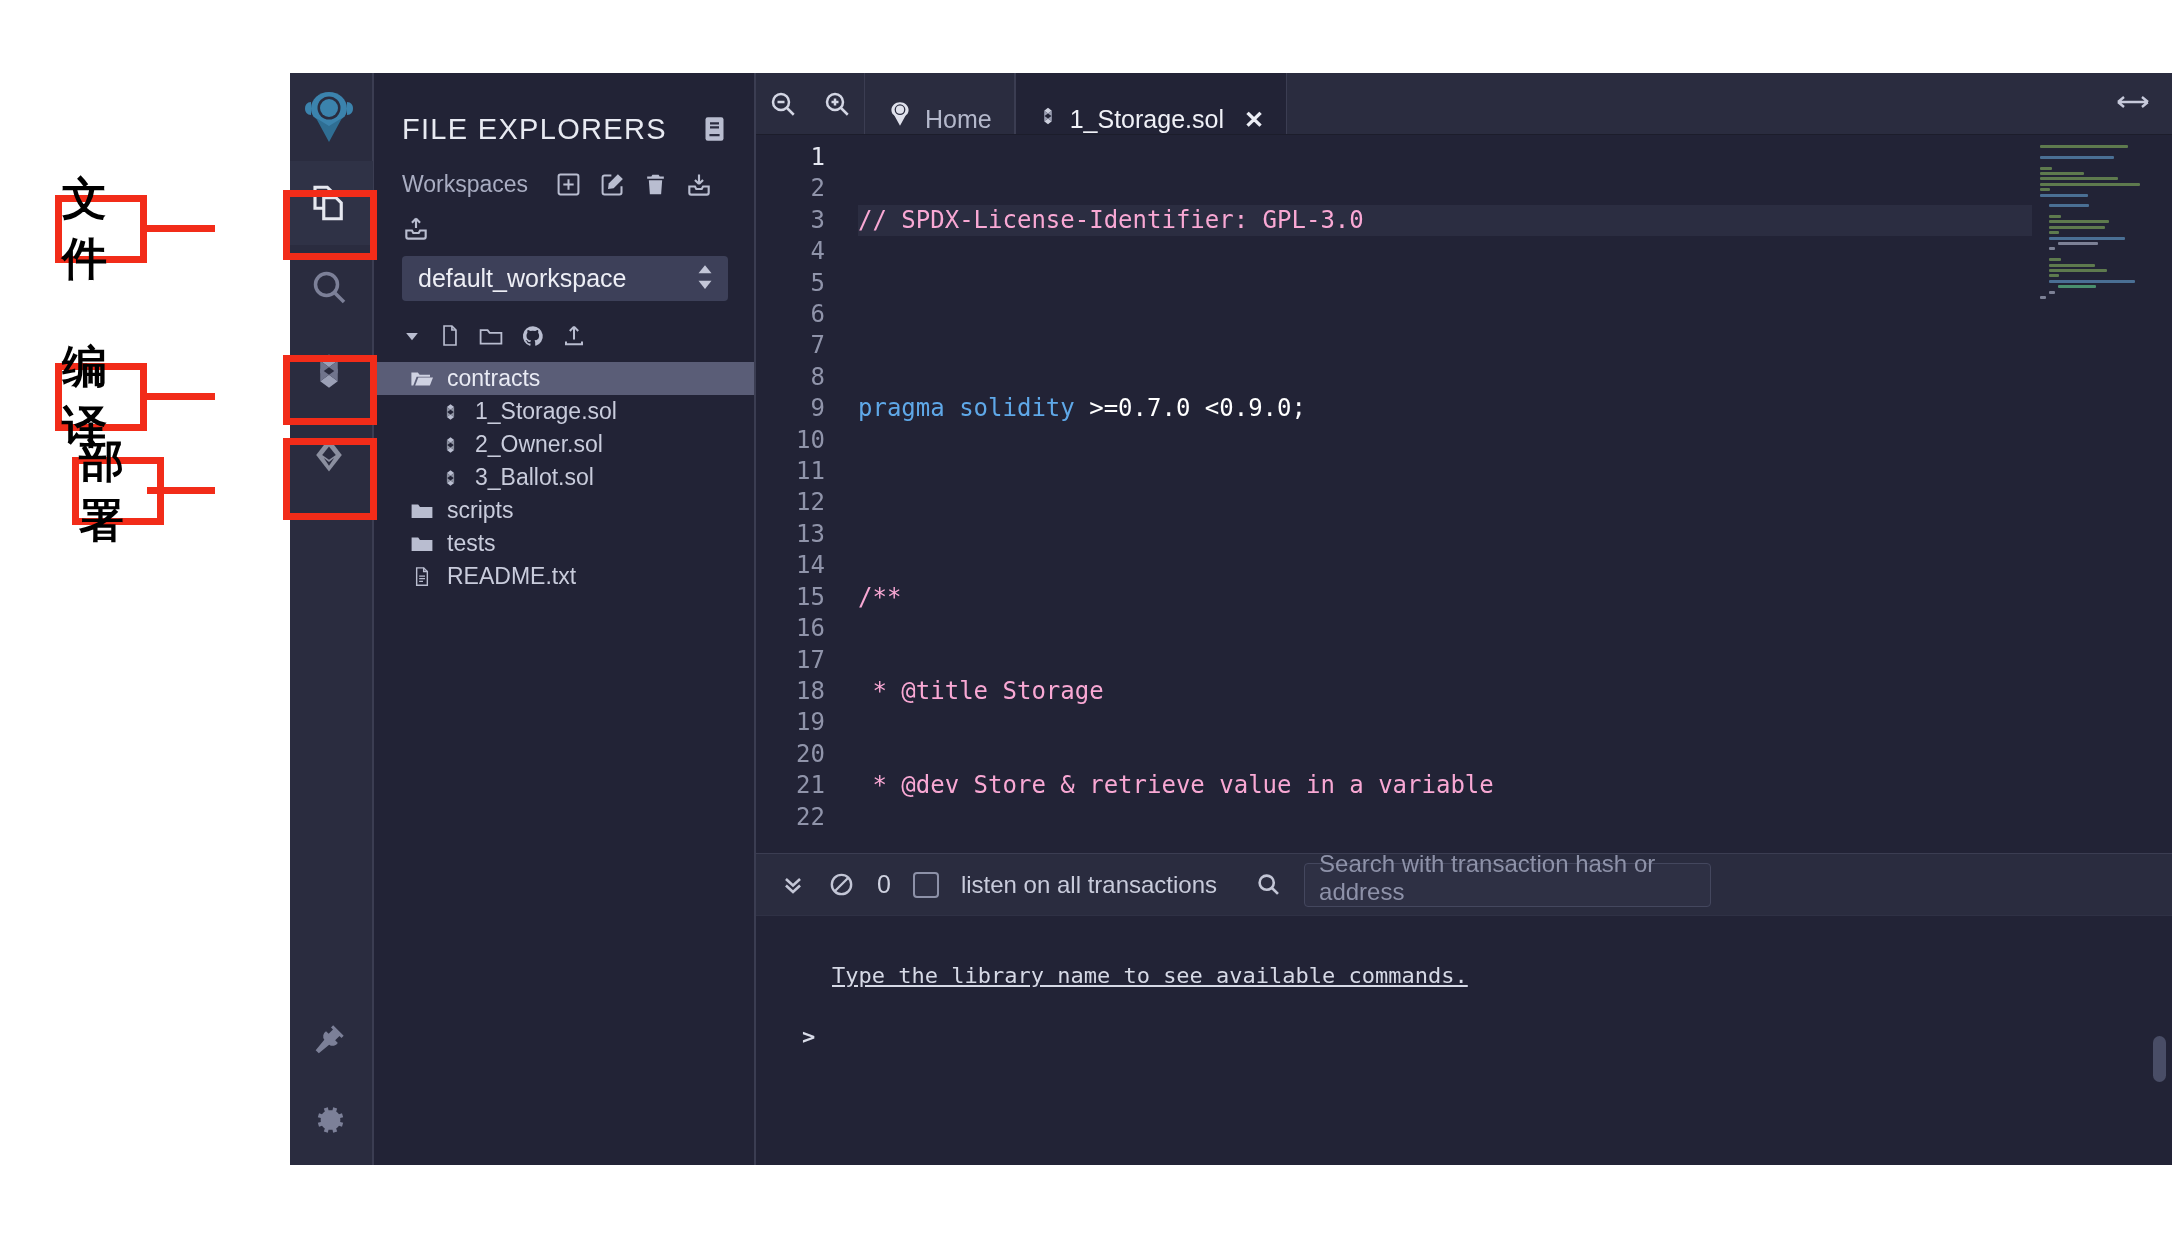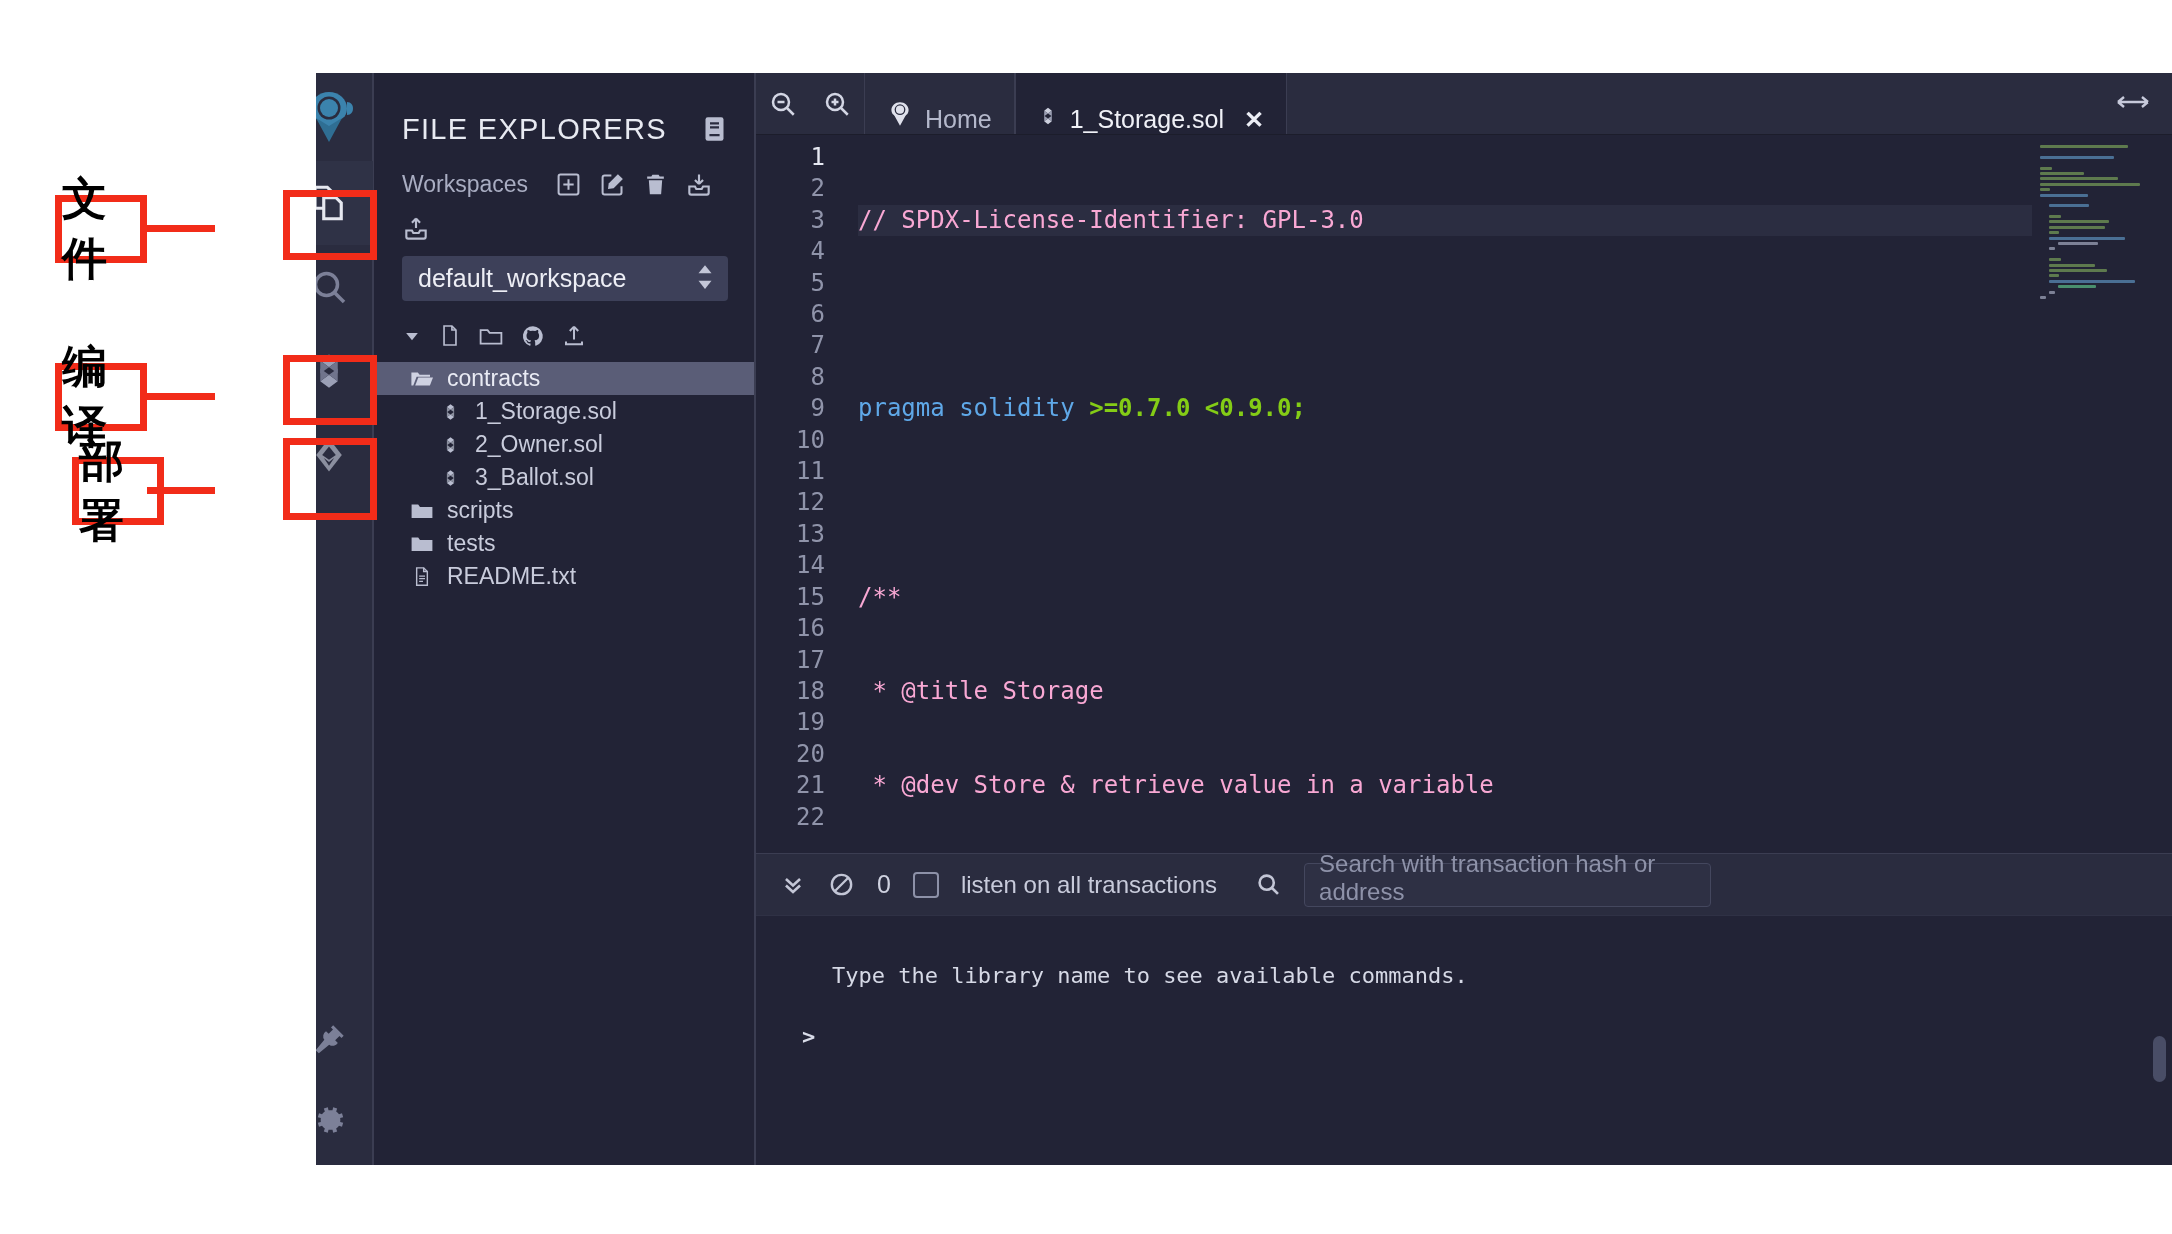--- a/index.html
+++ b/index.html
@@ -4,21 +4,21 @@
 <style>
   * { box-sizing: border-box; margin: 0; padding: 0; }
   html, body {
     width: 2172px; height: 1234px;
     background: #ffffff;
     font-family: "Liberation Sans", sans-serif;
     overflow: hidden;
   }
 
   
-  #annotations { position: absolute; left: 0; top: 0; width: 316px; height: 1234px; background: #fff; z-index: 40; }
+  #annotations { position: absolute; left: 0; top: 0; width: 290px; height: 1234px; background: #fff; z-index: 40; }
   .anno-box {
     position: absolute;
     border: 7px solid #f22c19;
     background: #ffffff;
     display: flex; align-items: center; justify-content: center;
     font-family: "DejaVu Sans", sans-serif;
     font-weight: 700;
     font-size: 45px;
     color: #000;
     letter-spacing: 2px;
@@ -137,21 +137,21 @@
   #code {
     flex: 1 1 auto; position: relative; padding-top: 7px; padding-left: 14px;
     font-family: "DejaVu Sans Mono", monospace;
     font-size: 24px; line-height: 31.4px;
     white-space: pre; color: #e7e9f3; overflow: hidden;
   }
   #code .ln { height: 31.4px; }
   #code .ln.cur { background: #2b2d41; }
   .c-com { color: #f9a8d4; }
   .c-key { color: #5fa8e8; }
-  .c-txt { color: #84cc16; font-weight: bold; }
+  .c-txt { color: #ffffff; }
   #minimap {
     position: absolute; right: 0; top: 0; width: 140px; height: 100%;
     background: #222336; padding: 10px 8px 0 8px; overflow: hidden;
   }
   .mm { height: 3px; margin-bottom: 2.4px; border-radius: 1px; }
 
   
   #terminal { flex: 0 0 auto; height: 312px; background: #222336; border-top: 1px solid #3b3d52; position: relative; }
   #term-bar {
     height: 62px; display: flex; align-items: center; gap: 22px;
@@ -169,21 +169,21 @@
   }
   #term-body {
     padding: 14px 0 0 46px;
     font-family: "DejaVu Sans Mono", monospace;
     font-size: 22px; color: #d6d9e6; line-height: 31px;
   }
   #term-body ul { list-style: none; }
   #term-body li { position: relative; padding-left: 22px; }
   #term-body li:before { content: "\2022"; position: absolute; left: 2px; top: -2px; color: #aeb2c6; font-size: 18px; }
   #term-body a { color: #d6d9e6; text-decoration: underline; }
-  #term-hint { margin-top: 30px; padding-left: 30px; }
+  #term-hint { margin-top: 30px; padding-left: 30px; text-decoration: underline; }
   #term-prompt { margin-top: 30px; font-weight: 700; color: #d9dce9; padding-left: 0px; }
   #term-scroll {
     position: absolute; right: 6px; top: 182px; width: 13px; height: 46px;
     background: #494d66; border-radius: 7px;
   }
 </style>
 </head>
 <body>
 
 <div id="annotations">

